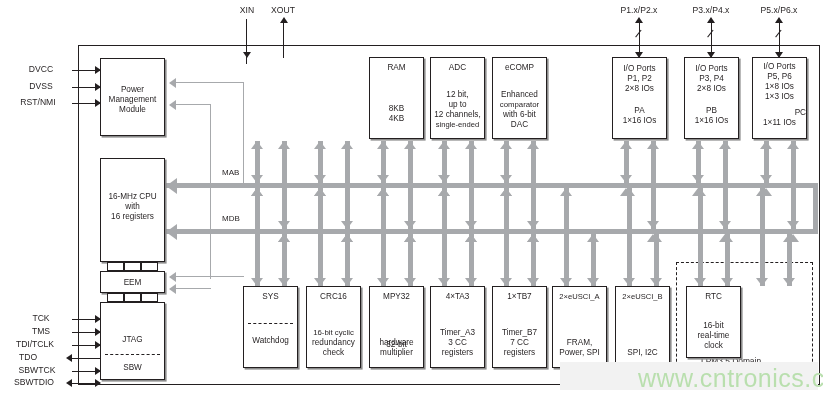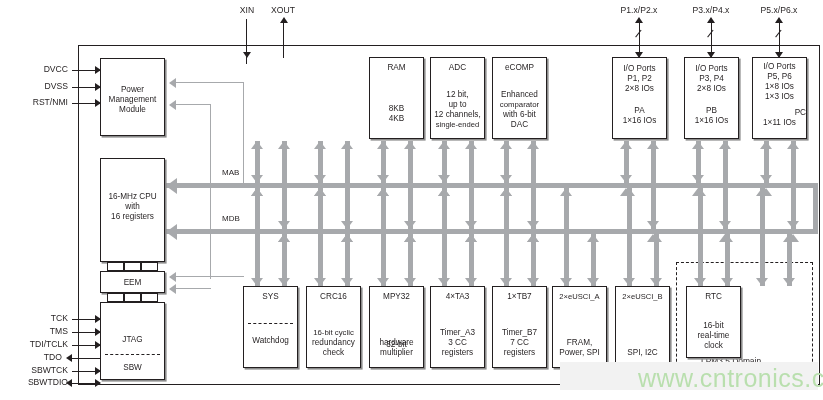--- a/index.html
+++ b/index.html
@@ -46,21 +46,21 @@
   .tri-d{border-left:6px solid transparent;border-right:6px solid transparent;border-top:8px solid #a7a9ac;}
   .tri-u{border-left:6px solid transparent;border-right:6px solid transparent;border-bottom:8px solid #a7a9ac;}
   .tri-l{border-top:8px solid transparent;border-bottom:8px solid transparent;border-right:11px solid #a7a9ac;}
   .tri-bd{border-left:4px solid transparent;border-right:4px solid transparent;border-top:6px solid #231f20;}
   .tri-bu{border-left:4px solid transparent;border-right:4px solid transparent;border-bottom:6px solid #231f20;}
   .tri-br{border-top:4px solid transparent;border-bottom:4px solid transparent;border-left:6px solid #231f20;}
   .tri-bl{border-top:4px solid transparent;border-bottom:4px solid transparent;border-right:6px solid #231f20;}
   .tri-gl{border-top:5px solid transparent;border-bottom:5px solid transparent;border-right:7px solid #a7a9ac;}
 
   
-  .pin{position:absolute;font-size:8.6px;color:#231f20;white-space:nowrap;text-align:right;}
+  .pin{position:absolute;font-size:8.6px;color:#231f20;white-space:nowrap;text-align:center;}
   .toplbl{position:absolute;font-size:8.6px;color:#231f20;white-space:nowrap;text-align:center;}
   .buslbl{position:absolute;font-size:8px;color:#231f20;white-space:nowrap;}
 
   
   #lpm-domain{position:absolute;border:1.4px dashed #231f20;background:transparent;}
   #lpm-domain-label{position:absolute;font-size:8.4px;color:#231f20;white-space:nowrap;}
 
   
   .slash{position:absolute;width:9px;height:1.3px;background:#231f20;transform:rotate(-52deg);}
 
@@ -124,21 +124,21 @@
   <div class="tri tri-br" style="left:95px;top:315px;"></div>
 
   <div class="pin" style="left:14px;top:326px;width:54px;">TMS</div>
   <div class="bline bline-h" style="left:72px;top:331.5px;width:28px;"></div>
   <div class="tri tri-br" style="left:95px;top:328px;"></div>
 
   <div class="pin" style="left:2px;top:339px;width:66px;">TDI/TCLK</div>
   <div class="bline bline-h" style="left:72px;top:344.5px;width:28px;"></div>
   <div class="tri tri-br" style="left:95px;top:341px;"></div>
 
-  <div class="pin" style="left:14px;top:352px;width:48px;">TDO</div>
+  <div class="pin" style="left:4px;top:352px;width:48px;">TDO</div>
   <div class="bline bline-h" style="left:72px;top:357.5px;width:28px;"></div>
   <div class="tri tri-bl" style="left:66px;top:354px;"></div>
 
   <div class="pin" style="left:6px;top:365px;width:62px;">SBWTCK</div>
   <div class="bline bline-h" style="left:72px;top:370.5px;width:28px;"></div>
   <div class="tri tri-br" style="left:95px;top:367px;"></div>
 
   <div class="pin" style="left:0px;top:377px;width:68px;">SBWTDIO</div>
   <div class="bline bline-h" style="left:72px;top:382.5px;width:28px;"></div>
   <div class="tri tri-bl" style="left:66px;top:379px;"></div>

